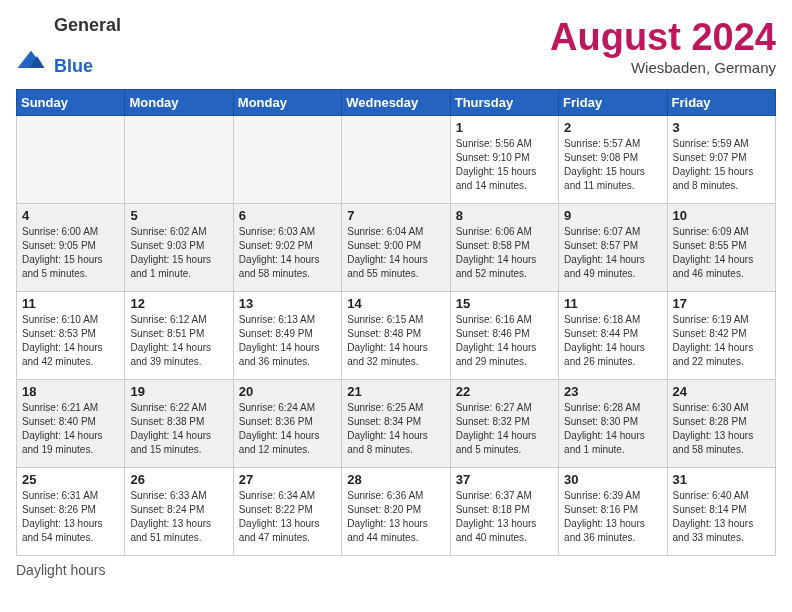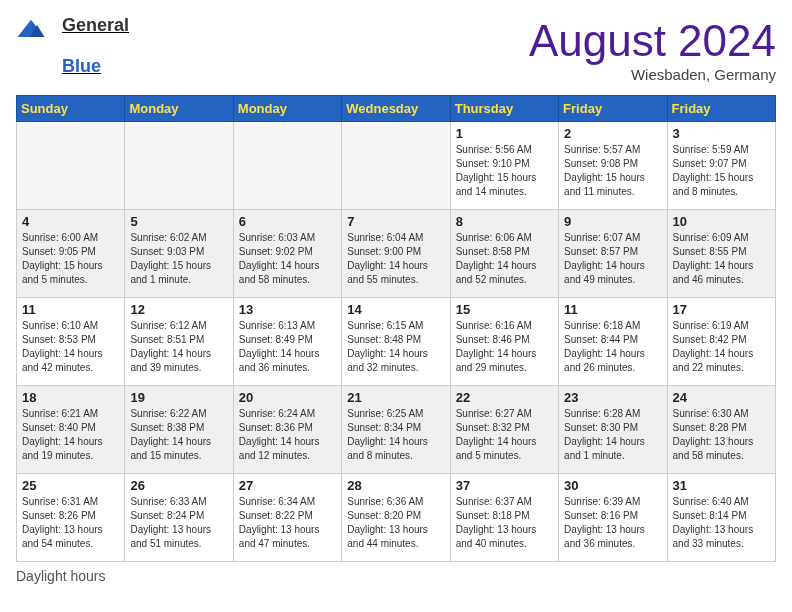--- a/index.html
+++ b/index.html
@@ -11,53 +11,52 @@
       padding: 16px;
     }
     .header {
       display: flex;
       justify-content: space-between;
       align-items: flex-start;
       margin-bottom: 12px;
     }
     .logo {
       display: flex;
-      align-items: flex-start;
-      gap: 16px;
-      text-decoration: underline;
+      align-items: flex-end;
+      gap: 8px;
     }
     .logo-text {
       display: flex;
       flex-direction: column;
       line-height: 1.1;
     }
     .logo-icon {
       width: 30px;
       height: 30px;
     }
     .title-block {
       text-align: right;
     }
     .month-title {
-      font-size: 44px;
-      font-weight: normal;
-      color: #4c1d95;
+      font-size: 38px;
+      font-weight: bold;
+      color: #be185d;
     }
     .location {
       font-size: 15px;
       color: #444;
     }
     table {
       width: 100%;
       border-collapse: collapse;
       table-layout: fixed;
     }
     th {
       background: #2563c0;
-      color: #fde047;
+      color: #ffffff;
       font-size: 13px;
       font-weight: bold;
       padding: 5px 4px;
       text-align: left;
       border: 1px solid #1a4fa0;
       margin-top: 36px;
     }
     td {
       border: 1px solid #ccc;
       vertical-align: top;

